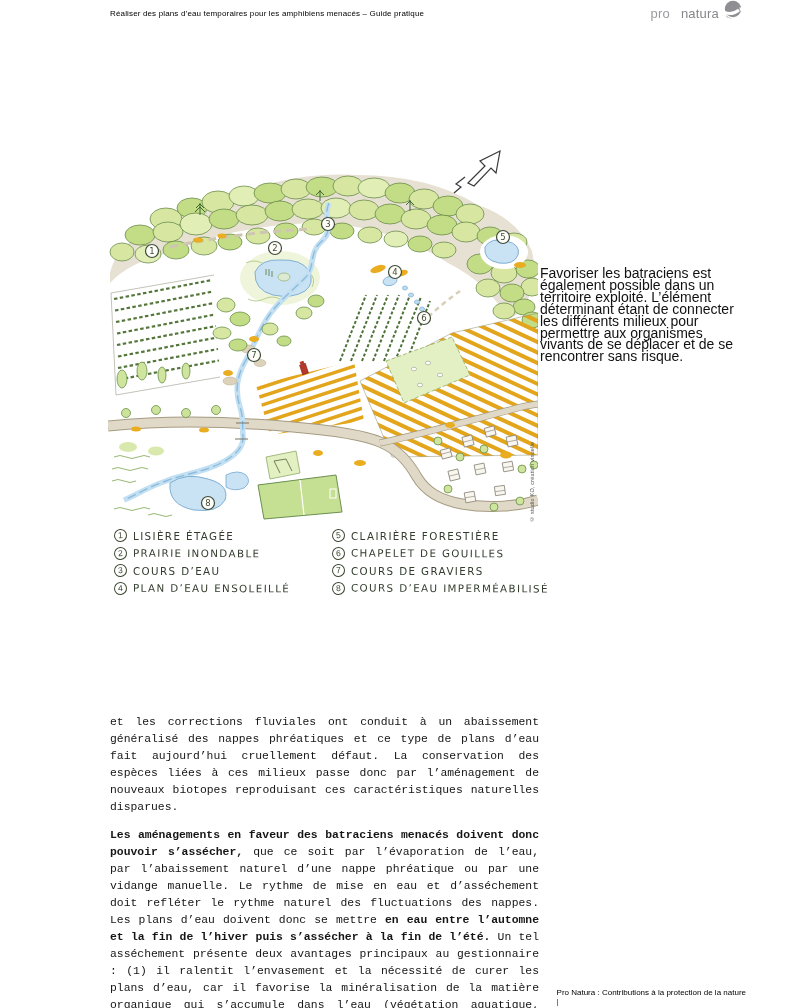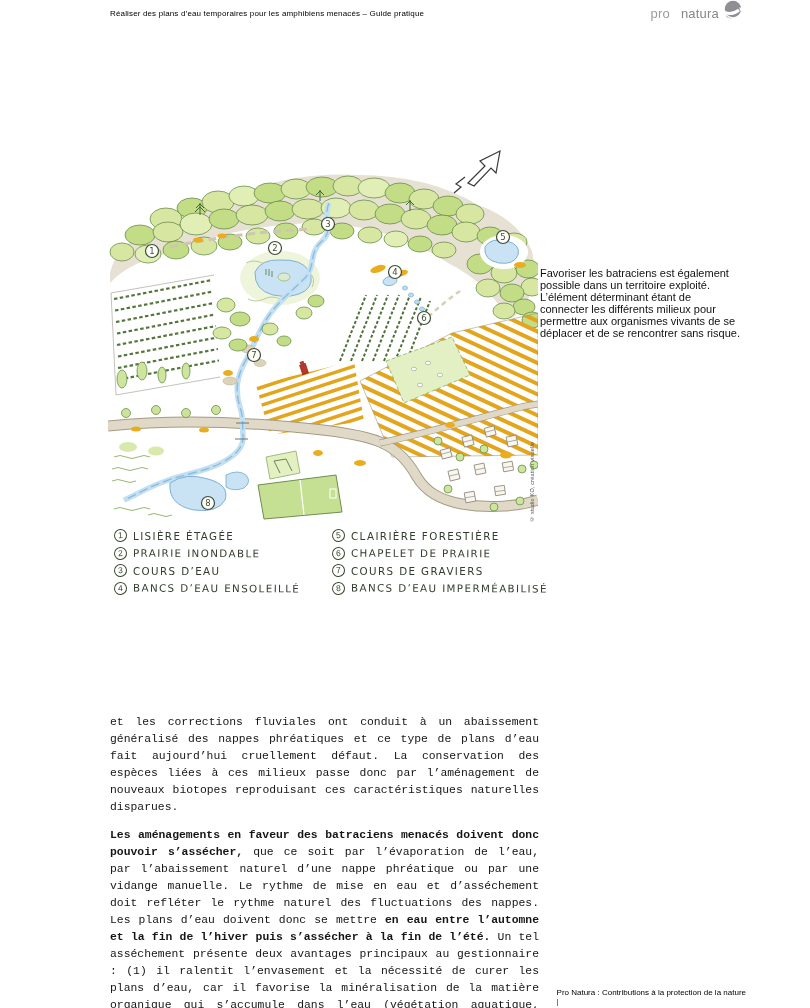--- a/index.html
+++ b/index.html
@@ -22,21 +22,21 @@
   
   .illustration { position:absolute; left:108px; top:123px; width:430px; height:400px; }
   .credit {
     position:absolute; left:529px; top:430px; height:92px;
     writing-mode:vertical-rl; transform:rotate(180deg);
     font-size:5.5px; color:#555; letter-spacing:0.2px; white-space:nowrap;
   }
   
   .caption {
     position:absolute; left:540px; top:268px; width:202px;
-    font-size:11px; line-height:11.9px; color:#111;
+    font-size:14px; line-height:11.9px; color:#111;
   }
   
   .legend {
     position:absolute; left:114px; top:527px; width:424px;
     display:grid; grid-template-columns:218px 1fr; grid-auto-flow:column;
     grid-template-rows:repeat(4, 17.5px); row-gap:0;
     color:#323d2d;
   }
   .legend-item { display:flex; align-items:center; gap:6px; }
   .legend-num {
@@ -434,37 +434,37 @@
     <div class="legend-item">
         <span class="legend-num">2</span>
         <span class="legend-label">PRAIRIE INONDABLE</span>
       </div>
     <div class="legend-item">
         <span class="legend-num">3</span>
         <span class="legend-label">COURS D’EAU</span>
       </div>
     <div class="legend-item">
         <span class="legend-num">4</span>
-        <span class="legend-label">BANCS D’EAU ENSOLEILLÉ</span>
+        <span class="legend-label">PLAN D’EAU ENSOLEILLÉ</span>
       </div>
     <div class="legend-item">
         <span class="legend-num">5</span>
         <span class="legend-label">CLAIRIÈRE FORESTIÈRE</span>
       </div>
     <div class="legend-item">
         <span class="legend-num">6</span>
-        <span class="legend-label">CHAPELET DE PRAIRIE</span>
+        <span class="legend-label">CHAPELET DE GOUILLES</span>
       </div>
     <div class="legend-item">
         <span class="legend-num">7</span>
         <span class="legend-label">COURS DE GRAVIERS</span>
       </div>
     <div class="legend-item">
         <span class="legend-num">8</span>
-        <span class="legend-label">BANCS D’EAU IMPERMÉABILISÉ</span>
+        <span class="legend-label">COURS D’EAU IMPERMÉABILISÉ</span>
       </div>
   </div>
 
   <div class="bodytext">
     <p>et les corrections fluviales ont conduit à un abaissement généralisé des nappes phréatiques et ce type de plans d’eau fait aujourd’hui cruellement défaut. La conservation des espèces liées à ces milieux passe donc par l’aménagement de nouveaux biotopes reproduisant ces caractéristiques naturelles disparues.</p>
     <p><span class="bseg">Les aménagements en faveur des batraciens menacés doivent donc pouvoir s’assécher, </span><span>que ce soit par l’évaporation de l’eau, par l’abaissement naturel d’une nappe phréatique ou par une vidange manuelle. Le rythme de mise en eau et d’asséchement doit refléter le rythme naturel des fluctuations des nappes. Les plans d’eau doivent donc se mettre </span><span class="bseg">en eau entre l’automne et la fin de l’hiver puis s’assécher à la fin de l’été. </span><span>Un tel asséchement présente deux avantages principaux au gestionnaire : (1) il ralentit l’envasement et la nécessité de curer les plans d’eau, car il favorise la minéralisation de la matière organique qui s’accumule dans l’eau (végétation aquatique, feuilles mortes, etc.), (2) il permet de réguler les organismes vivants indésirables introduits dans les plans d’eau, comme les poissons.</span></p>
   </div>
 
   <div class="footer">
     <span>Pro Natura : Contributions à la protection de la nature</span>

